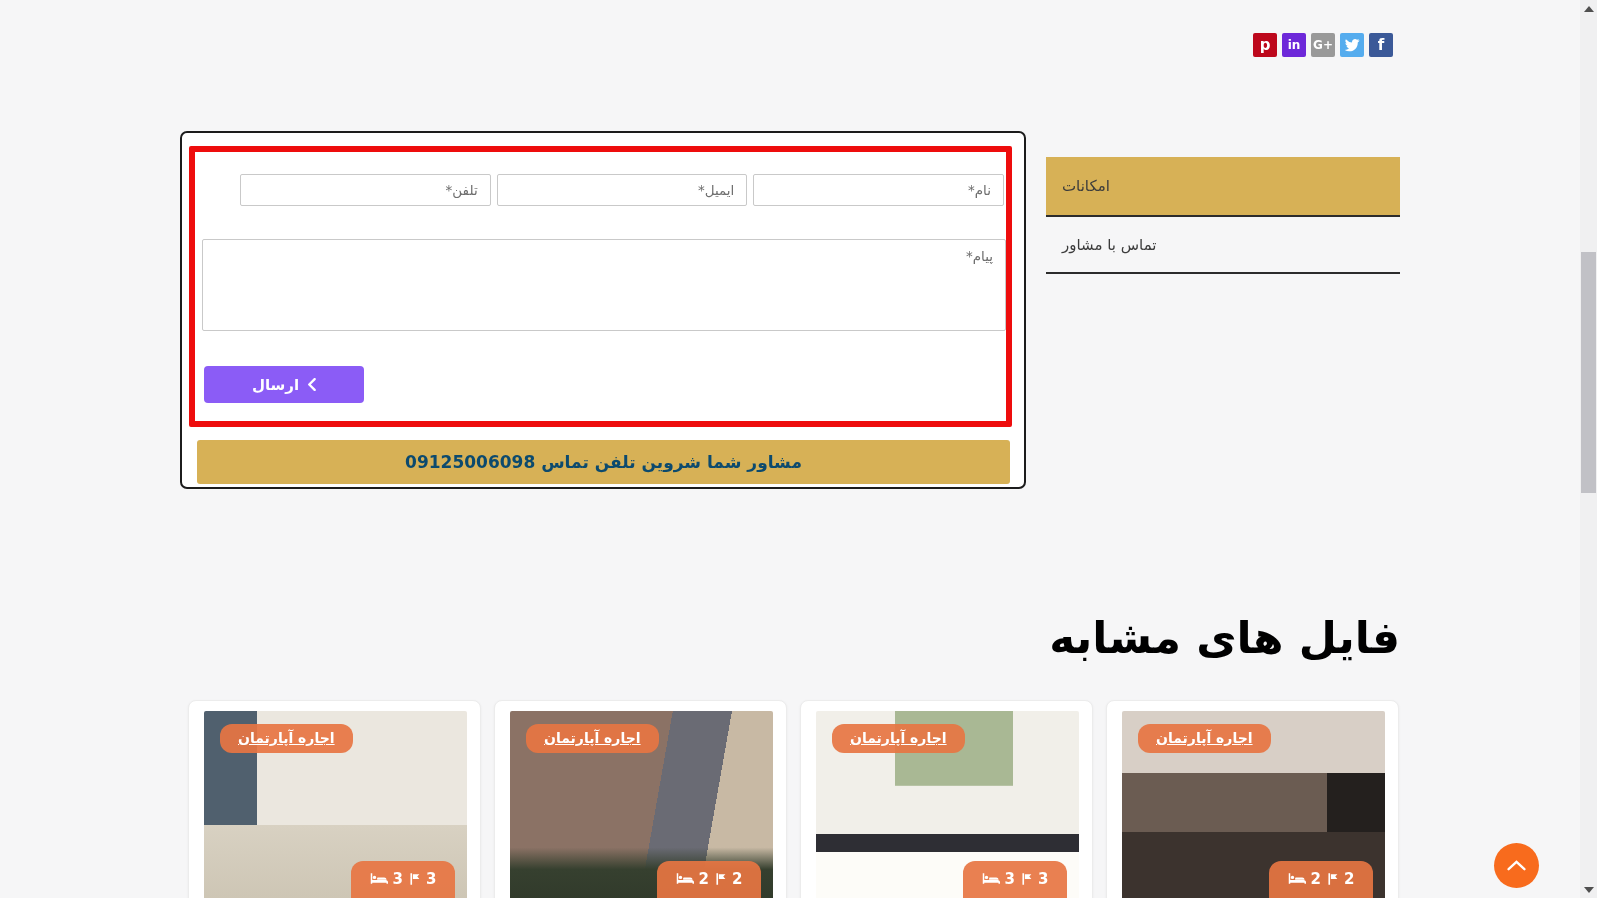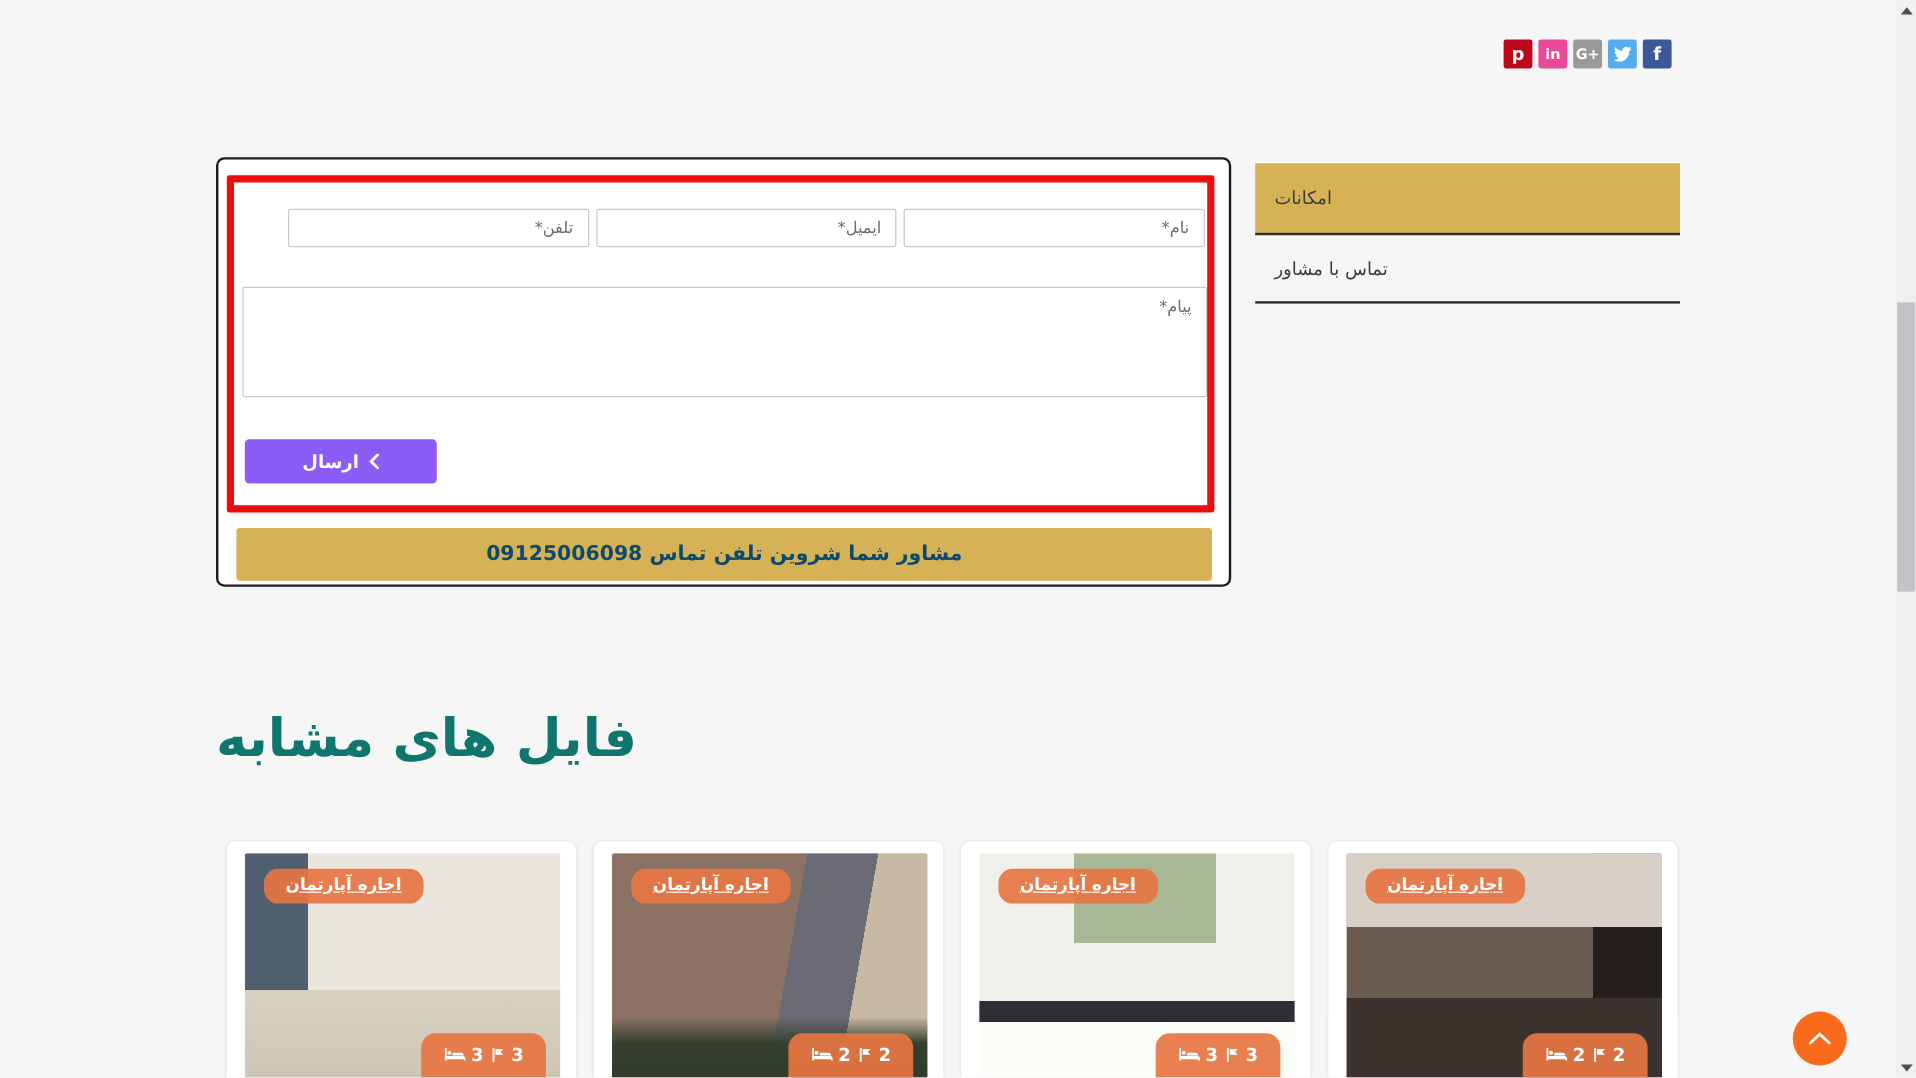--- a/index.html
+++ b/index.html
@@ -5,21 +5,21 @@
   * { margin:0; padding:0; box-sizing:border-box; }
   html,body { width:1597px; height:898px; }
   body { font-family:"DejaVu Sans", sans-serif; background:#f6f6f7; overflow:hidden; }
   .page { position:relative; width:1597px; height:898px; background:#f6f6f7; overflow:hidden; }
 
   
   .social-bar { position:absolute; top:33px; left:1253px; display:flex; gap:5px; }
   .soc { width:24px; height:24px; border-radius:2px; display:flex; align-items:center; justify-content:center;
          color:#fff; font-weight:bold; font-size:13px; cursor:pointer; }
   .soc-pinterest { background:#bd081c; font-size:15px; }
-  .soc-linkedin  { background:#ec4899; font-size:12px; }
+  .soc-linkedin  { background:#6d28d9; font-size:12px; }
   .soc-googleplus{ background:#999999; font-size:12px; }
   .soc-twitter   { background:#55acee; }
   .soc-facebook  { background:#3b5998; font-size:15px; }
 
   
   .panel { position:absolute; left:180px; top:131px; width:846px; height:358px;
            background:#fff; border:2px solid #1c1c1c; border-radius:7px; }
   .highlight-box { position:absolute; left:7px; top:13px; width:823px; height:281px;
                    border:6px solid #ee0d0d; border-radius:2px; pointer-events:none; z-index:5; }
   .form-row { position:absolute; top:41px; right:20px; left:58px; height:32px;
@@ -38,27 +38,27 @@
               direction:rtl; display:flex; align-items:center; justify-content:center; gap:8px;
               cursor:pointer; }
   .advisor-bar { position:absolute; left:15px; right:14px; bottom:3px; height:44px;
               background:#d7b156; border-radius:3px; display:flex; align-items:center;
               justify-content:center; direction:rtl; color:#0c4a6e; font-size:17px;
               font-weight:bold; }
 
   
   .tab { position:absolute; left:1046px; width:354px; display:flex; align-items:center;
          justify-content:flex-end; padding:0 16px; direction:rtl; font-size:15px;
-         color:#3c3c3c; cursor:pointer; }
+         color:#3c3c3c; cursor:pointer;margin-top:21px; }
   .tab-amenities { top:136px; height:60px; background:#d7b156; border-bottom:2px solid #2c2c2c; }
   .tab-contact   { top:196px; height:57px; background:transparent; border-bottom:2px solid #2c2c2c; }
 
   
-  .similar-title { position:absolute; left:180px; width:1220px; top:590px; text-align:left;
-                   font-size:44px; font-weight:600; color:#0f766e; direction:rtl; }
+  .similar-title { position:absolute; left:180px; width:1220px; top:612px; text-align:right;
+                   font-size:44px; font-weight:600; color:#000000; direction:rtl; }
   .cards { position:absolute; left:188px; top:700px; display:flex; gap:13px; }
   .card { width:293px; height:230px; background:#fff; border:1px solid #ececec; border-radius:8px;
           box-shadow:0 1px 3px rgba(0,0,0,.05); padding:10px 15px 0 15px; display:block;
           text-decoration:none; cursor:pointer; }
   .photo { position:relative; width:263px; height:220px; border-radius:2px; overflow:hidden; }
   .photo-1 { background-color:#ebe7df;
              background-image:
                linear-gradient(180deg, rgba(0,0,0,0) 52%, #d8d1c2 52%, #c9c1af 100%),
                linear-gradient(90deg, #50606e 0 20%, rgba(0,0,0,0) 20%);
              background-size:100% 100%, 100% 52%; background-repeat:no-repeat; }

